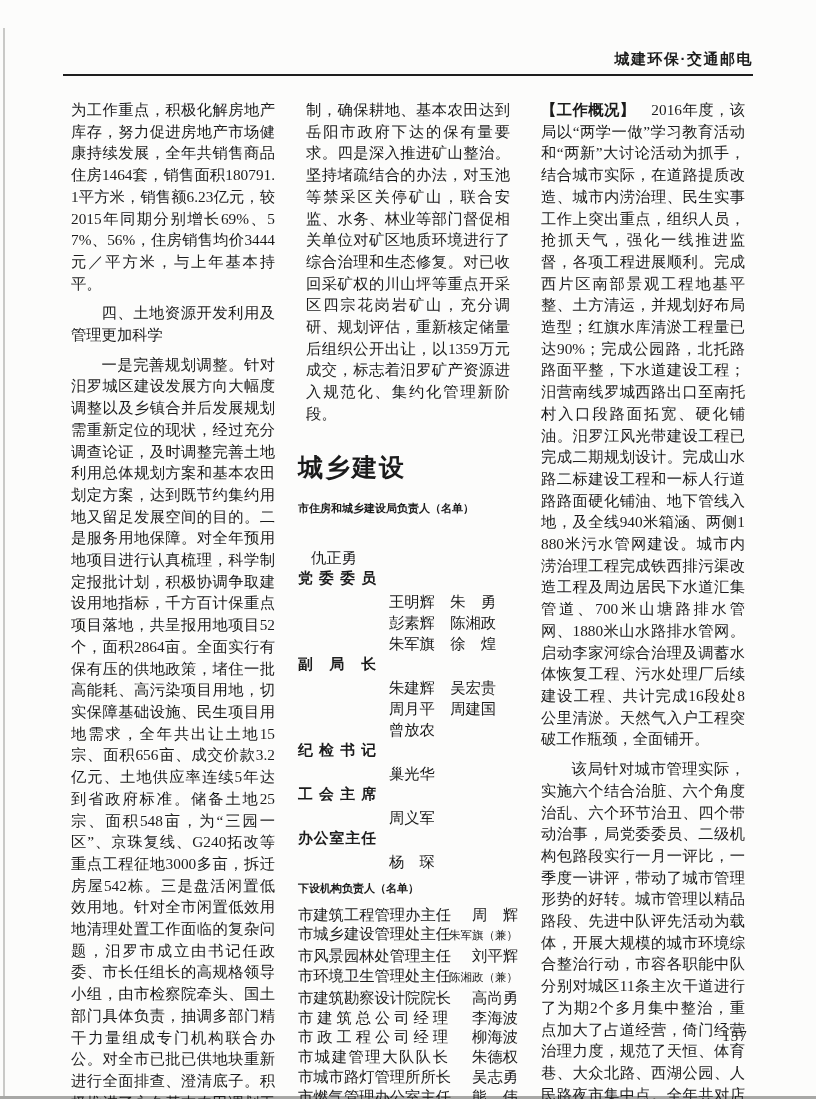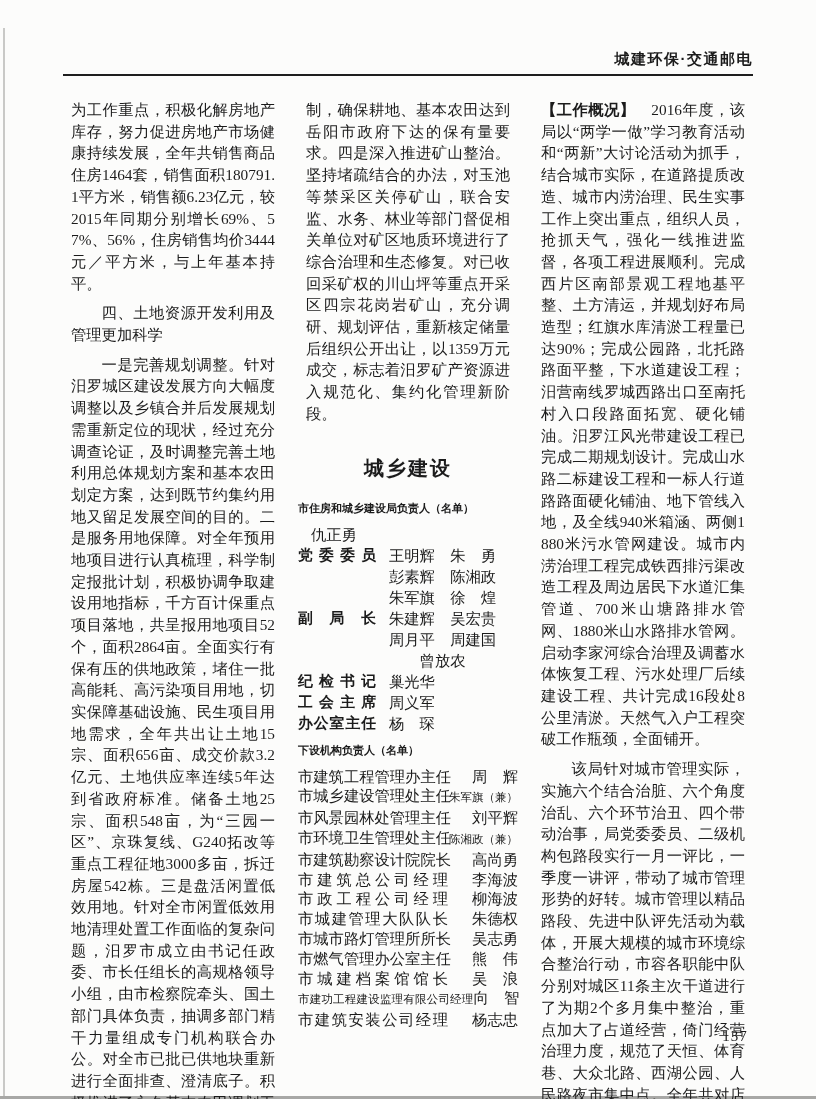--- a/index.html
+++ b/index.html
@@ -20,38 +20,38 @@
 
   .columns { position:absolute; left:63px; top:91px; width:690px; display:flex; gap:15px; }
   .col { width:220px; flex:0 0 220px; font-size:15.3px; line-height:21.7px;
          text-align:justify; word-break:break-all; }
 
   .para { margin:8px; text-align:justify; }
   .para.indent { text-indent:2em; }
   .bold-label { font-family:"Liberation Sans","DejaVu Sans",sans-serif; font-weight:bold; }
 
   .section-title {
-    font-size:20px; font-weight:bold; text-align:center; letter-spacing:2px;
+    font-size:25px; font-weight:bold; letter-spacing:2px;
     margin:28px 0 14px 0; line-height:30px; text-indent:0;
   }
   .roster-title {
     font-family:"Liberation Sans","DejaVu Sans",sans-serif; font-weight:bold;
     font-size:11px; line-height:22px; margin:0 0 5px 0; text-align:left;
     word-break:keep-all; white-space:nowrap;
   }
   .roster { line-height:21px; }
   .lrow { display:flex; margin:0; }
   .lrow-grouped { display:flex; align-items:center; }
   .glabels { flex:0 0 78px; display:flex; flex-direction:column; }
   .jlabel {
     display:block; width:78px; flex:0 0 78px;
     font-family:"Liberation Sans","DejaVu Sans",sans-serif; font-weight:bold;
     text-align:justify; text-align-last:justify; line-height:21px; font-size:14.8px;
   }
-  .names { margin-left:13px; text-align:center; }
+  .names { margin-left:13px; text-align:left;margin-top:23px; }
   .names div { line-height:21px; white-space:nowrap; }
 
   .subs { margin-top:6px; }
   .srow { display:flex; justify-content:space-between; align-items:baseline; line-height:19.8px; }
   .stitle { width:150px; flex:0 0 150px; text-align:justify; text-align-last:justify;
             white-space:nowrap; font-size:15.3px; }
   .stitle.long { width:auto; flex:0 1 auto; font-size:11.5px; text-align-last:auto; letter-spacing:0.2px; }
   .sname { text-align:right; white-space:nowrap; font-size:15.3px; }
   .sname.sm { font-size:11.5px; }
 

